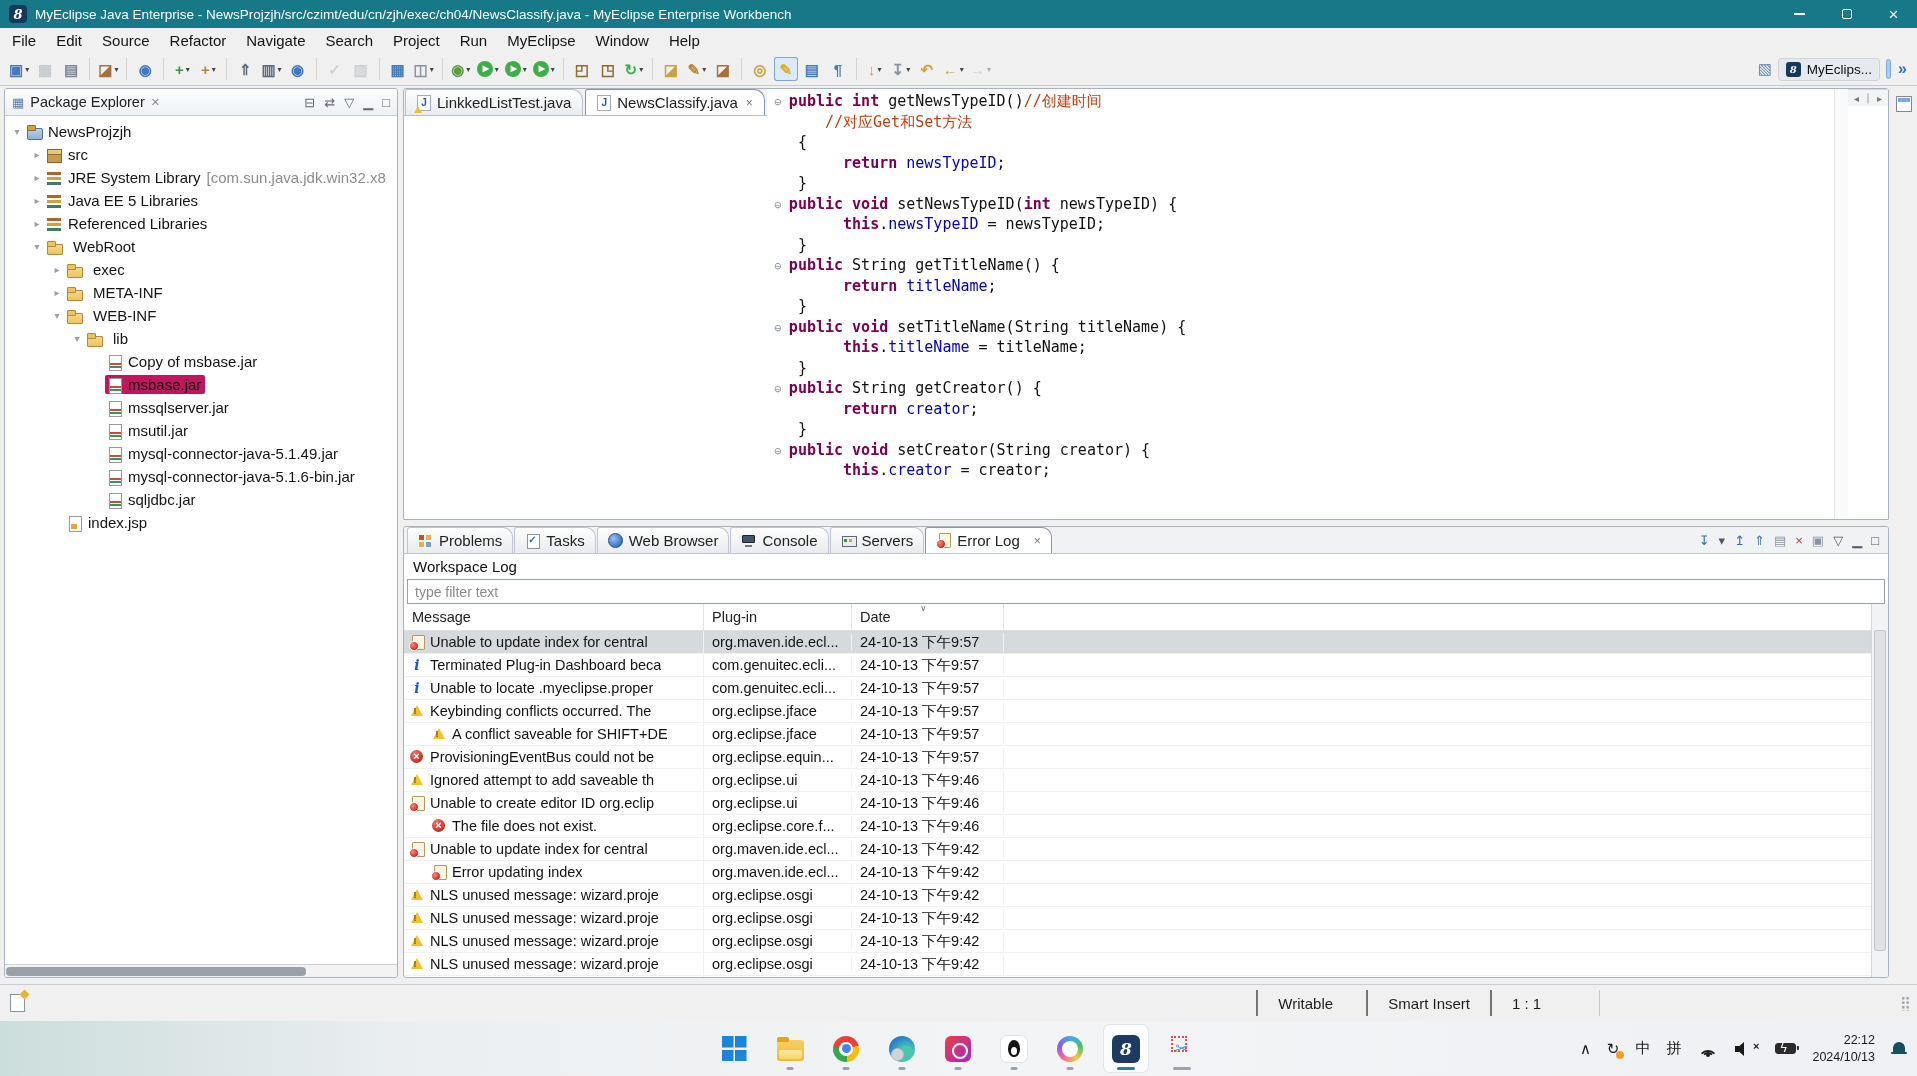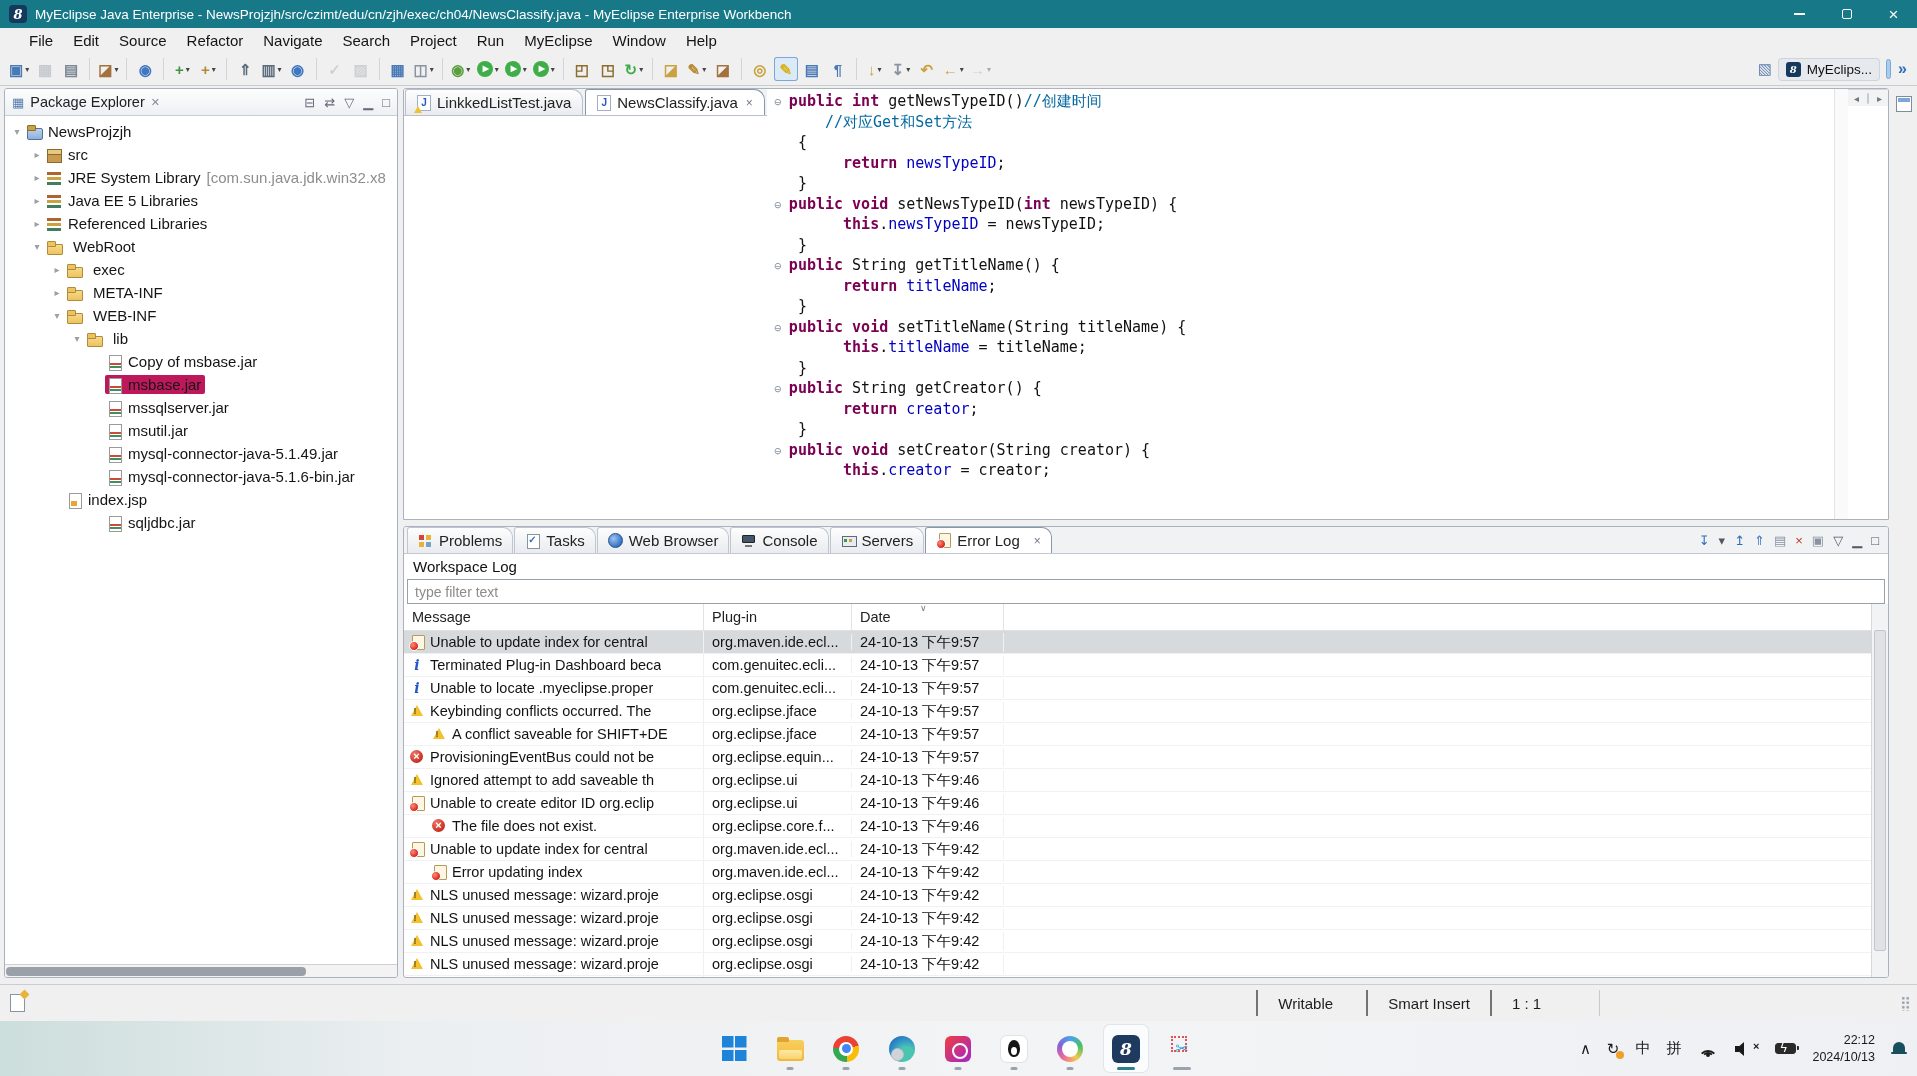--- a/index.html
+++ b/index.html
@@ -10,21 +10,21 @@
   .titlebar{position:absolute;top:0;left:0;right:0;height:28px;background:#177887;color:#fff;display:flex;align-items:center}
   .app-logo{width:18px;height:18px;margin:0 8px 0 9px;border-radius:4px;background:#14395c;color:#fff;font:italic bold 13px "DejaVu Serif",serif;display:flex;align-items:center;justify-content:center;flex:none}
   .title-text{font-size:13.5px;white-space:nowrap}
   .win-controls{margin-left:auto;display:flex;height:100%}
   .win-btn{width:47px;display:flex;align-items:center;justify-content:center;color:#fff}
   .glyph-min{width:11px;height:1.5px;background:#fff;display:block}
   .glyph-max{width:10px;height:10px;border:1.2px solid #fff;display:block;border-radius:2px}
   .glyph-close{font-size:17px;line-height:1}
 
   
-  .menubar{position:absolute;top:28px;left:0;right:0;height:25px;display:flex;align-items:center;padding-left:19px;background:#f0f0f0}
+  .menubar{position:absolute;top:28px;left:0;right:0;height:25px;display:flex;align-items:center;padding-left:2px;background:#f0f0f0}
   .menu-item{padding:3px 10px;font-size:15px;color:#141414}
 
   
   .toolbar{position:absolute;top:53px;left:0;right:0;height:33px;background:#f0f0f0;border-bottom:1px solid #c9ccd1;display:flex;align-items:center;padding-left:6px}
   .tbtn{height:24px;min-width:24px;display:flex;align-items:center;justify-content:center;margin:0 1px;border-radius:3px;padding:0 2px}
   .tbtn .g{font-size:15px;line-height:1;font-weight:bold}
   .tbtn.circle .g{background:#3fae49;color:#fff;width:16px;height:16px;border-radius:50%;font-size:8px;display:flex;align-items:center;justify-content:center;padding-left:2px}
   .tbtn.dis{opacity:.4}
   .tbtn.tog{background:#dce9f7;box-shadow:0 0 0 1px #7da7d9 inset}
   .caret{font-size:8px;color:#444;margin-left:2px}
@@ -75,21 +75,21 @@
   .etab.active{background:#fff;border-color:#8897ad;position:relative;z-index:2}
   .etab-close{margin-left:8px;color:#778;font-size:12px}
   .jficon{width:14px;height:16px;background:#fff;border:1px solid #9fb0c8;position:relative;margin-right:6px;flex:none}
   .jficon::before{content:"J";position:absolute;left:0;right:0;top:1px;text-align:center;font:bold 10px "Liberation Sans",sans-serif;color:#2456c4}
   .jficon.warn::after{content:"";position:absolute;left:-4px;bottom:-3px;border-left:4px solid transparent;border-right:4px solid transparent;border-bottom:7px solid #f2c12e}
   .code{flex:1;overflow:hidden;display:flex}
   .code-lines{flex:1;overflow:hidden;font:15px "DejaVu Sans Mono",monospace;line-height:20.5px;white-space:pre;padding-top:2px}
   .cl{height:20.5px}
   .fold{display:inline-block;width:22px;color:#8896a4;font-size:12px;text-align:center}
   .kw{color:#7B0052;font-weight:bold}
-  .cm{color:#0369a1}
+  .cm{color:#c2410c}
   .fd{color:#0000C0}
   .oruler{width:14px;background:#fafafa;border-left:1px solid #e4e4e4;flex:none}
   .ehscroll{height:17px;background:#f2f3f4;border-top:1px solid #d5d7da;display:flex;align-items:center;flex:none}
   .sarrow{width:17px;text-align:center;color:#777;font-size:10px;flex:none}
   .ehthumb{flex:1;height:11px;margin:0 2px;background:#dfe1e4;border:1px solid #c6c9cf;border-radius:2px}
 
   
   .bpanel{position:absolute;left:403px;top:526px;width:1486px;height:452px;background:#fff;border:1px solid #aab2bf;border-radius:3px;display:flex;flex-direction:column;overflow:hidden}
   .btabs{height:27px;background:#f1f2f4;display:flex;align-items:flex-end;border-bottom:1px solid #c2c8d2;padding-left:3px;flex:none}
   .btab{height:26px;display:flex;align-items:center;gap:6px;padding:0 10px;font-size:15px;border:1px solid #bfc6d1;border-bottom:none;border-radius:3px 10px 0 0;background:linear-gradient(#fdfdfd,#e9ebef);margin-right:1px;color:#222}
@@ -511,33 +511,33 @@
       </div>
       <div class="trow">
         <span class="tind" style="width: 84px;"></span>
         <span class="texp"></span>
         <span class="twrap">
           <span class="tico jar"></span>
           <span class="tlabel">mysql-connector-java-5.1.6-bin.jar</span>
         </span>
       </div>
       <div class="trow">
+        <span class="tind" style="width: 84px;"></span>
+        <span class="texp"></span>
+        <span class="twrap">
+          <span class="tico jar"></span>
+          <span class="tlabel">sqljdbc.jar</span>
+        </span>
+      </div>
+      <div class="trow">
         <span class="tind" style="width: 44px;"></span>
         <span class="texp"></span>
         <span class="twrap">
           <span class="tico jsp"></span>
           <span class="tlabel">index.jsp</span>
-        </span>
-      </div>
-      <div class="trow">
-        <span class="tind" style="width: 84px;"></span>
-        <span class="texp"></span>
-        <span class="twrap">
-          <span class="tico jar"></span>
-          <span class="tlabel">sqljdbc.jar</span>
         </span>
       </div>
     </div>
   <div class="pkgx-hscroll">
       <div class="pkgx-hthumb"></div>
     </div>
 </div>
 
 <div class="editor">
   <div class="etabs">

